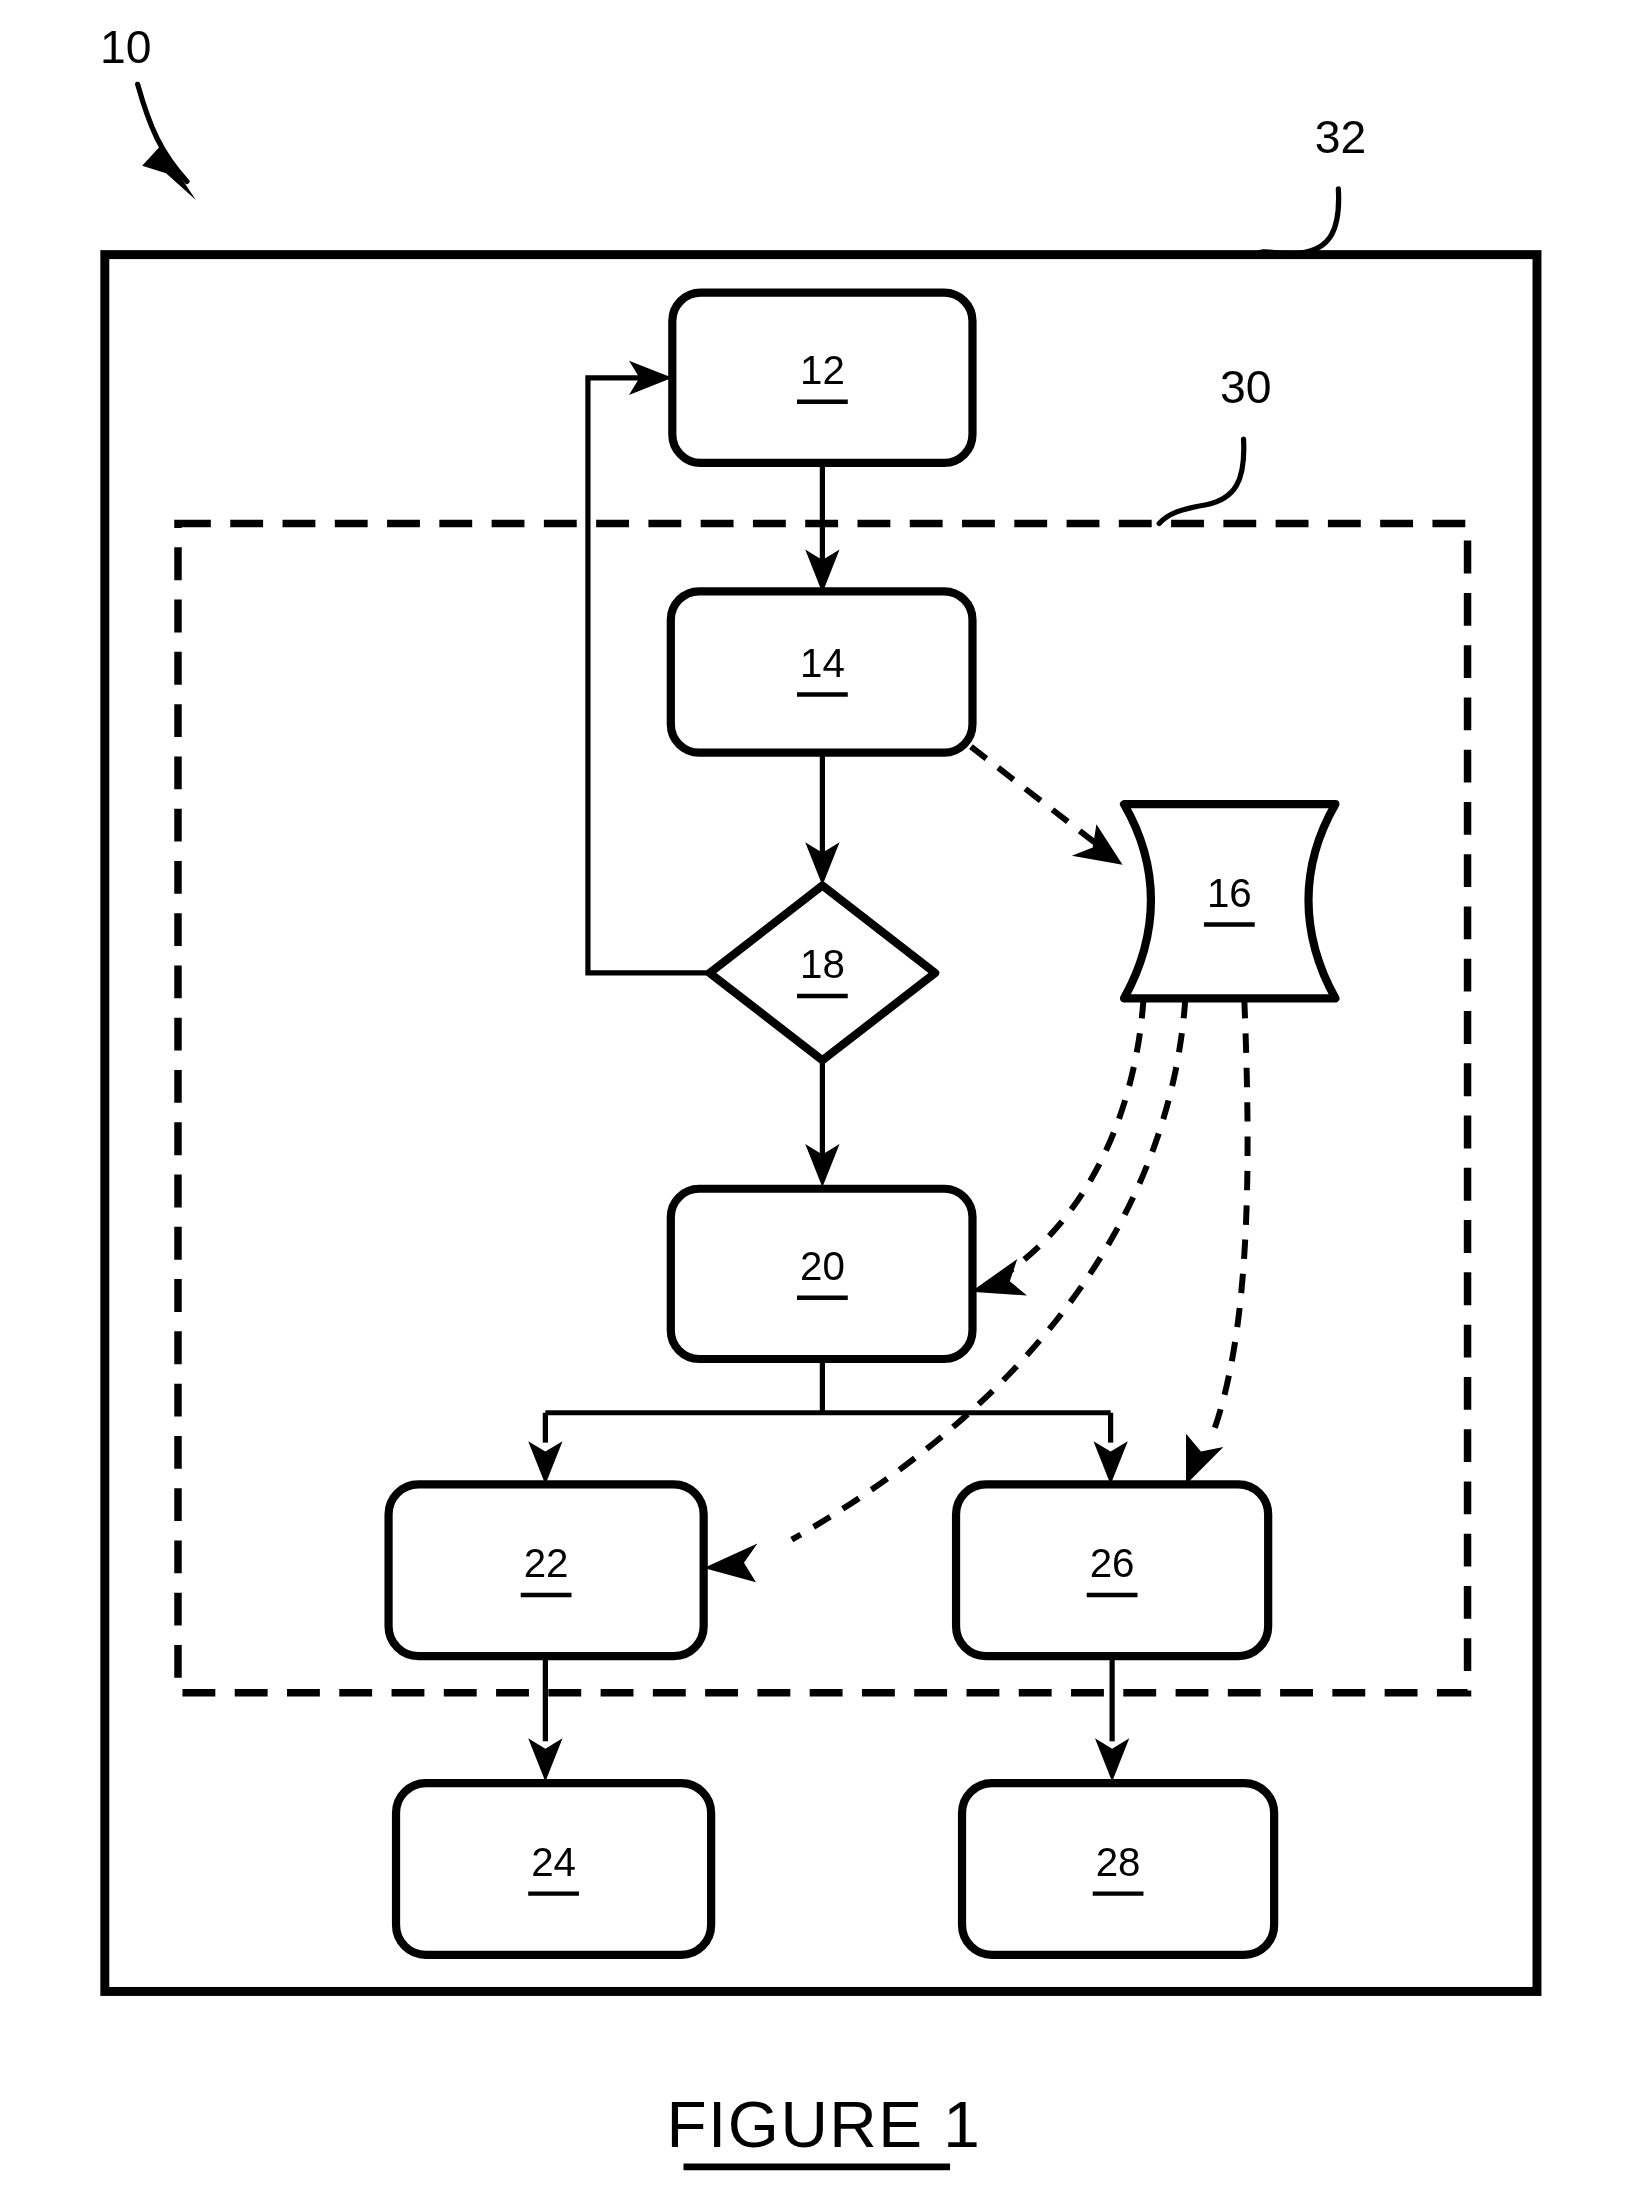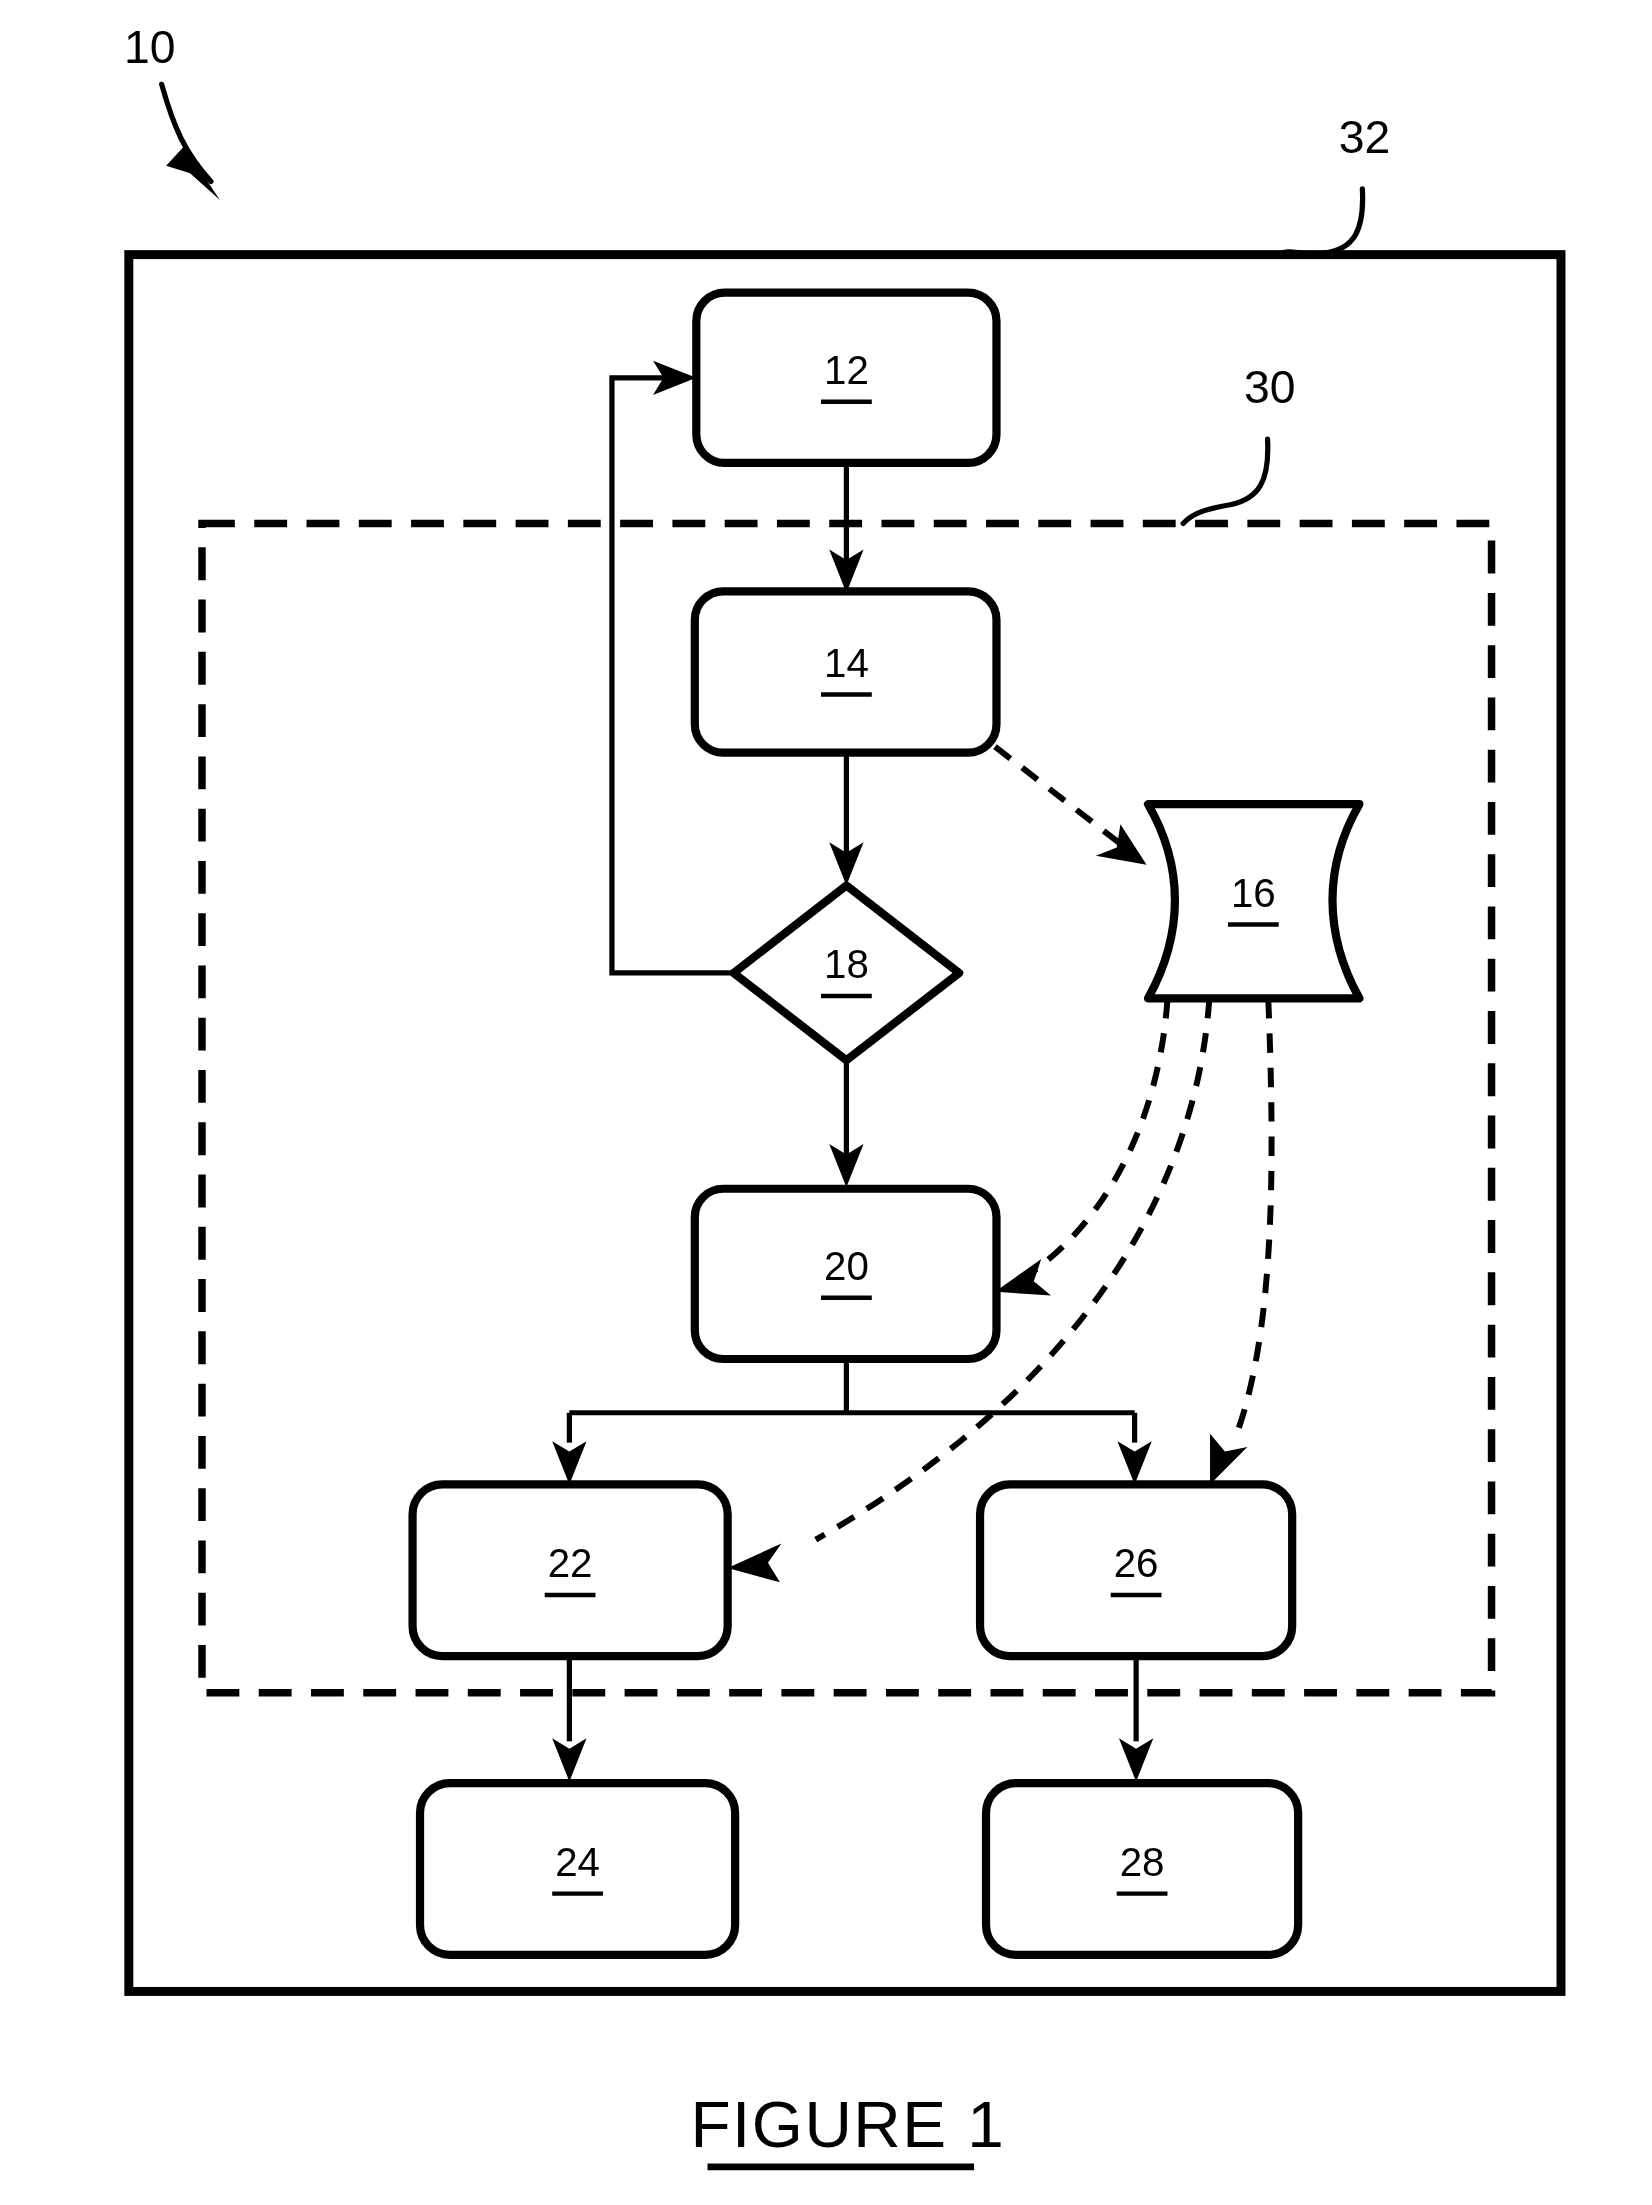--- a/index.html
+++ b/index.html
@@ -11,21 +11,20 @@
     width: 1653px;
     height: 2205px;
     font-family: "Liberation Sans", sans-serif;
     color: #000000;
     overflow: hidden;
   }
   #figure-root {
     position: relative;
     width: 1409px;
     height: 2205px;
-    padding-left: 24px;
   }
   svg#figure-svg {
     display: block;
     width: 1653px;
     height: 2205px;
   }
   .node-shape {
     fill: none;
     stroke: #000000;
     stroke-width: 11;

